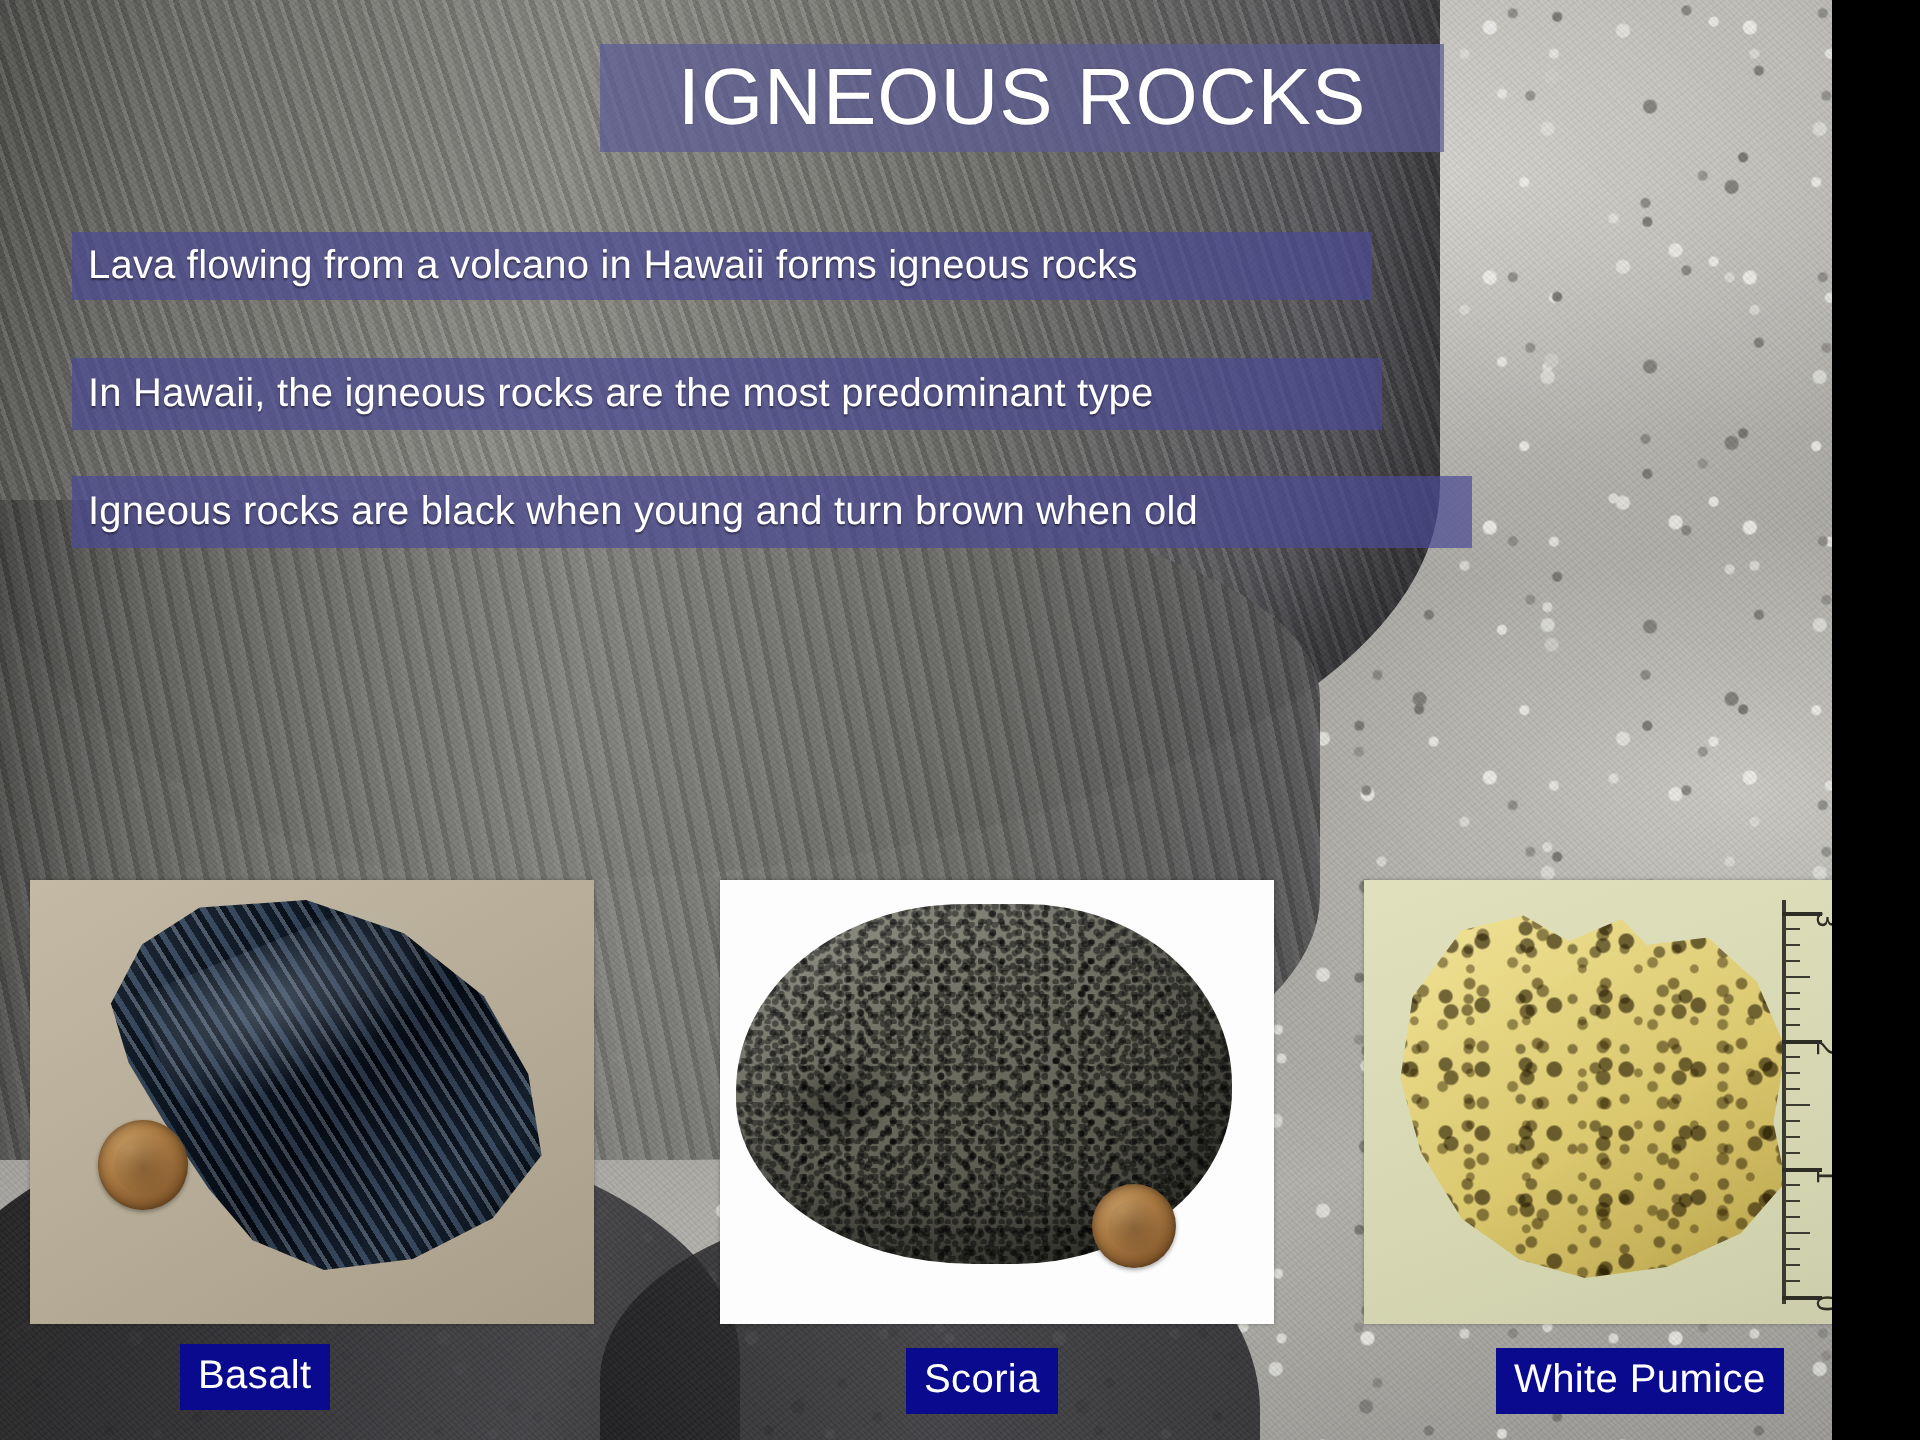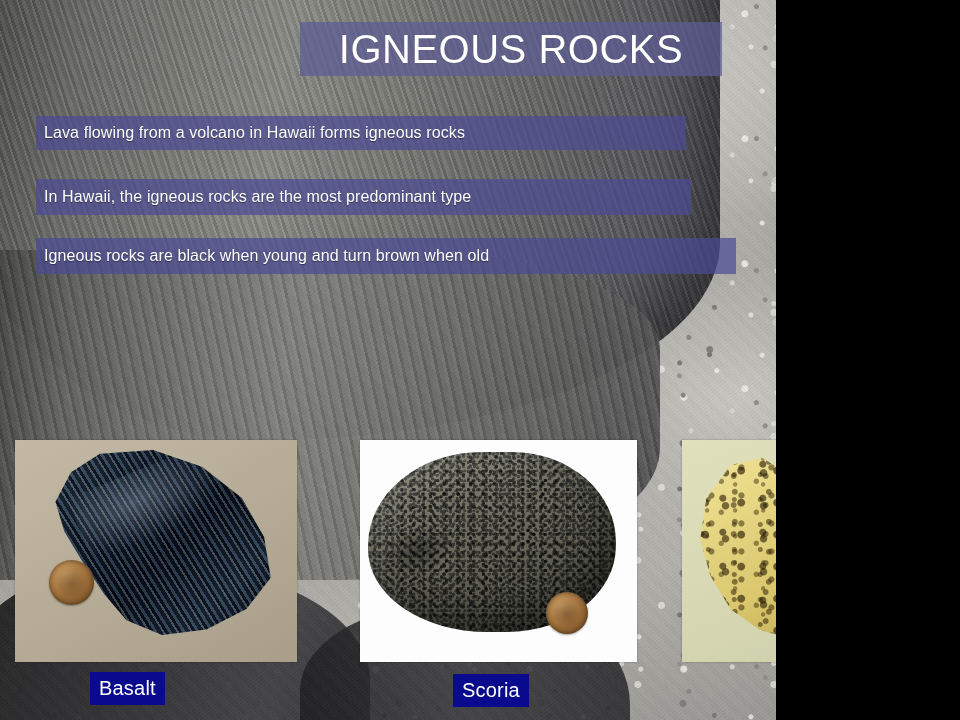--- a/index.html
+++ b/index.html
@@ -2,21 +2,21 @@
 <html><head>
 <meta charset="utf-8">
 <style>
   html, body {
     margin: 0;
     padding: 0;
     background: #000;
   }
   #slide {
     position: relative;
-    width: 776px;
+    width: 916px;
     height: 720px;
     overflow: hidden;
     font-family: "Liberation Sans", sans-serif;
     background: #0369a1;
   }
 
   
   .bg-layer { position: absolute; inset: 0; }
 
   .bg-base {
@@ -131,21 +131,21 @@
     text-shadow: 0 0 1px rgba(0,0,0,.25);
   }
 
   
   .bullet-bar {
     position: absolute;
     background: rgba(74,74,150,.70);
     display: flex;
     align-items: center;
     color: #ffffff;
-    font-size: 16px;
+    font-size: 20px;
     letter-spacing: .1px;
     text-shadow: 0 1px 1px rgba(0,0,0,.45);
   }
   .bullet-bar span { display: block; }
   #bullet-1 { left: 36px;  top: 116px; width: 642px;  height: 34px; padding-left: 8px; }
   #bullet-2 { left: 36px;  top: 179px; width: 647px;  height: 36px; padding-left: 8px; }
   #bullet-3 { left: 36px;  top: 238px; width: 692px;  height: 36px; padding-left: 8px; }
   #bullet-4 {
     left: 38px; top: 295px; width: 690px; height: 88px;
     padding-left: 14px;
@@ -382,14 +382,17 @@
         </div>
     </div>
   </div>
 
   <div class="caption" id="caption-basalt">
     <span>Basalt</span>
   </div>
   <div class="caption" id="caption-scoria">
     <span>Scoria</span>
   </div>
+  <div class="caption" id="caption-pumice">
+    <span>White Pumice</span>
+  </div>
 
 </div>
 
 </body></html>

